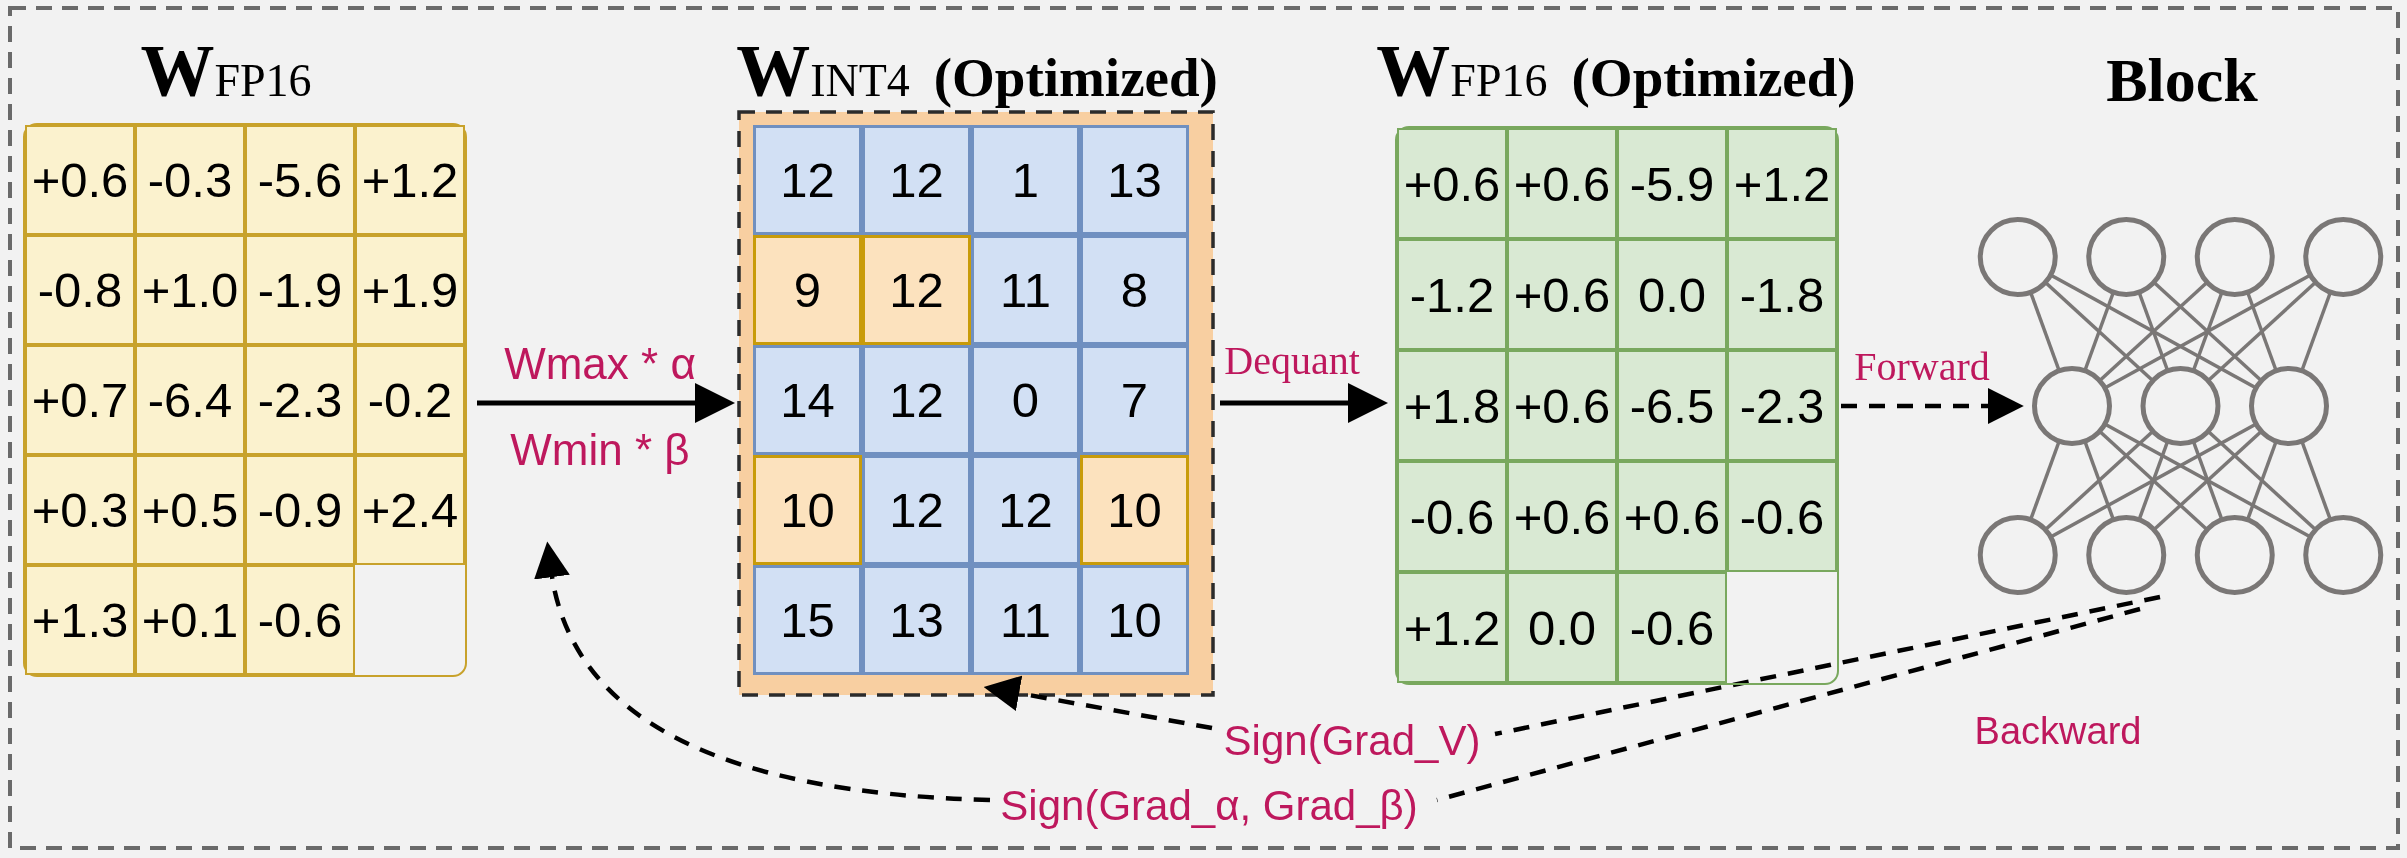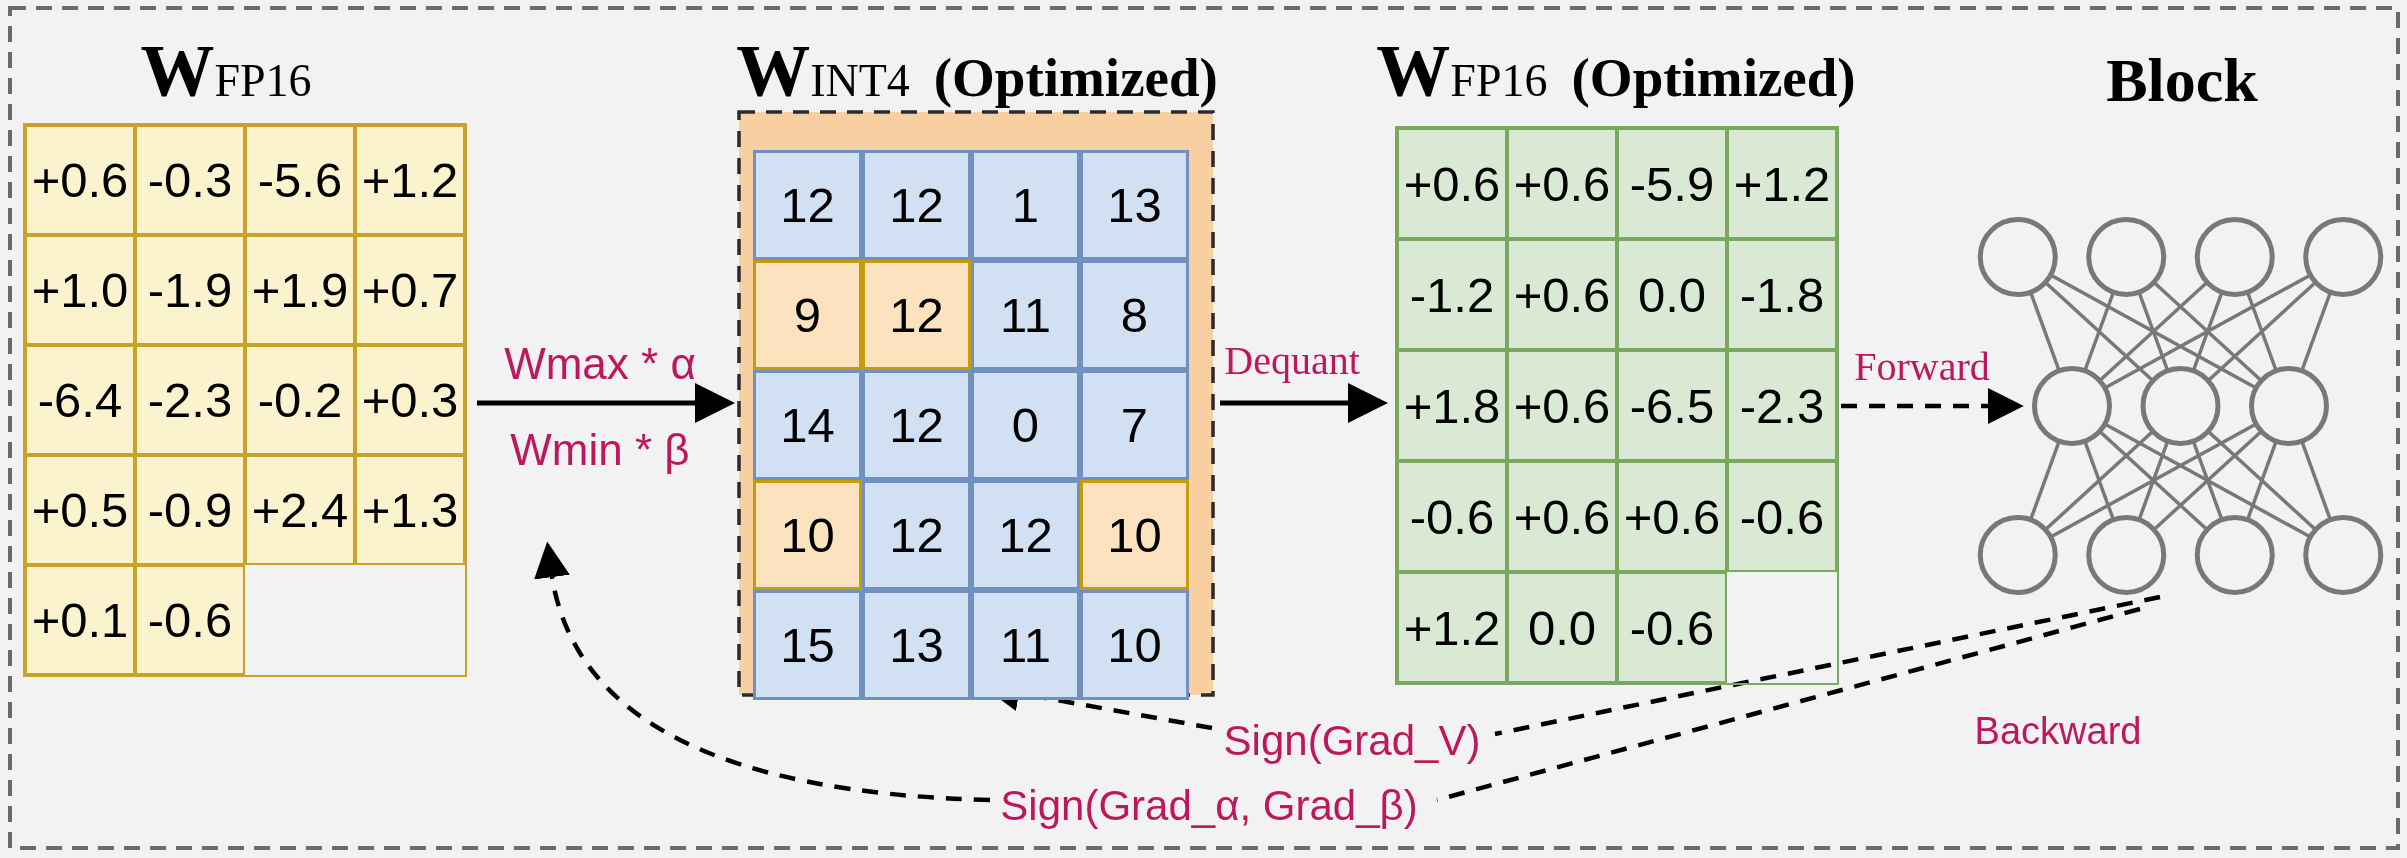--- a/index.html
+++ b/index.html
@@ -21,28 +21,28 @@
     display:flex;align-items:baseline;white-space:nowrap;z-index:3;color:#000;
   }
   .tW{font-family:"Liberation Serif",serif;font-weight:bold;font-size:74px;line-height:1;}
   .tSub{font-family:"Liberation Serif",serif;font-size:46px;line-height:1;}
   .tSuf{font-family:"Liberation Serif",serif;font-weight:bold;font-size:55px;line-height:1;margin-left:24px;}
   .block-title{
     position:absolute;left:2182px;top:80px;transform:translate(-50%,-50%);
     font-family:"Liberation Serif",serif;font-weight:bold;font-size:62px;color:#000;z-index:3;white-space:nowrap;
   }
 
-  .matrix{position:absolute;display:grid;z-index:2;}
+  .matrix{position:absolute;display:grid;z-index:2;border-radius:14px;}
   .matrix .cell{
     display:flex;align-items:center;justify-content:center;
     font-size:49px;color:#000;box-sizing:border-box;
   }
   .matrix.yellow{left:23px;top:123px;grid-template-columns:repeat(4,110px);grid-auto-rows:110px;border:2px solid var(--yellow-border,#c8a22b);}
   .matrix.yellow .cell{background:var(--yellow-fill,#fbf2ce);border:2px solid var(--yellow-border,#c8a22b);}
-  .matrix.int4{left:753px;top:125px;grid-template-columns:repeat(4,109px);grid-auto-rows:110px;margin-top:25px;}
+  .matrix.int4{left:753px;top:125px;grid-template-columns:repeat(4,109px);grid-auto-rows:110px;}
   .matrix.int4 .cell{background:var(--blue-fill,#d2e0f4);border:3px solid var(--blue-border,#7090c0);}
   .matrix.int4 .cell.hl{background:var(--hl-fill,#fce2be);border:3px solid var(--hl-border,#c89b0a);}
   .matrix.green{left:1395px;top:126px;grid-template-columns:repeat(4,110px);grid-auto-rows:111px;border:2px solid var(--green-border,#79a85e);}
   .matrix.green .cell{background:var(--green-fill,#d9e9d3);border:2px solid var(--green-border,#79a85e);}
 
   .flabel{position:absolute;transform:translate(-50%,-50%);white-space:nowrap;color:#be185d;z-index:3;}
   .sans44{font-size:44px;font-family:"Liberation Sans",sans-serif;}
   .serif40{font-size:40px;font-family:"Liberation Serif",serif;}
   .sans42{font-size:42px;font-family:"Liberation Sans",sans-serif;}
   .sans38{font-size:38px;font-family:"Liberation Sans",sans-serif;}
@@ -128,20 +128,21 @@
     <span class="tSub">FP16</span>
     <span class="tSuf">(Optimized)</span>
 </div>
 <div class="block-title">Block</div>
 
 <div class="matrix yellow">
     <div class="cell">+0.6</div>
     <div class="cell">-0.3</div>
     <div class="cell">-5.6</div>
     <div class="cell">+1.2</div>
+    <div class="cell">-0.8</div>
     <div class="cell">+1.0</div>
     <div class="cell">-1.9</div>
     <div class="cell">+1.9</div>
     <div class="cell">+0.7</div>
     <div class="cell">-6.4</div>
     <div class="cell">-2.3</div>
     <div class="cell">-0.2</div>
     <div class="cell">+0.3</div>
     <div class="cell">+0.5</div>
     <div class="cell">-0.9</div>

